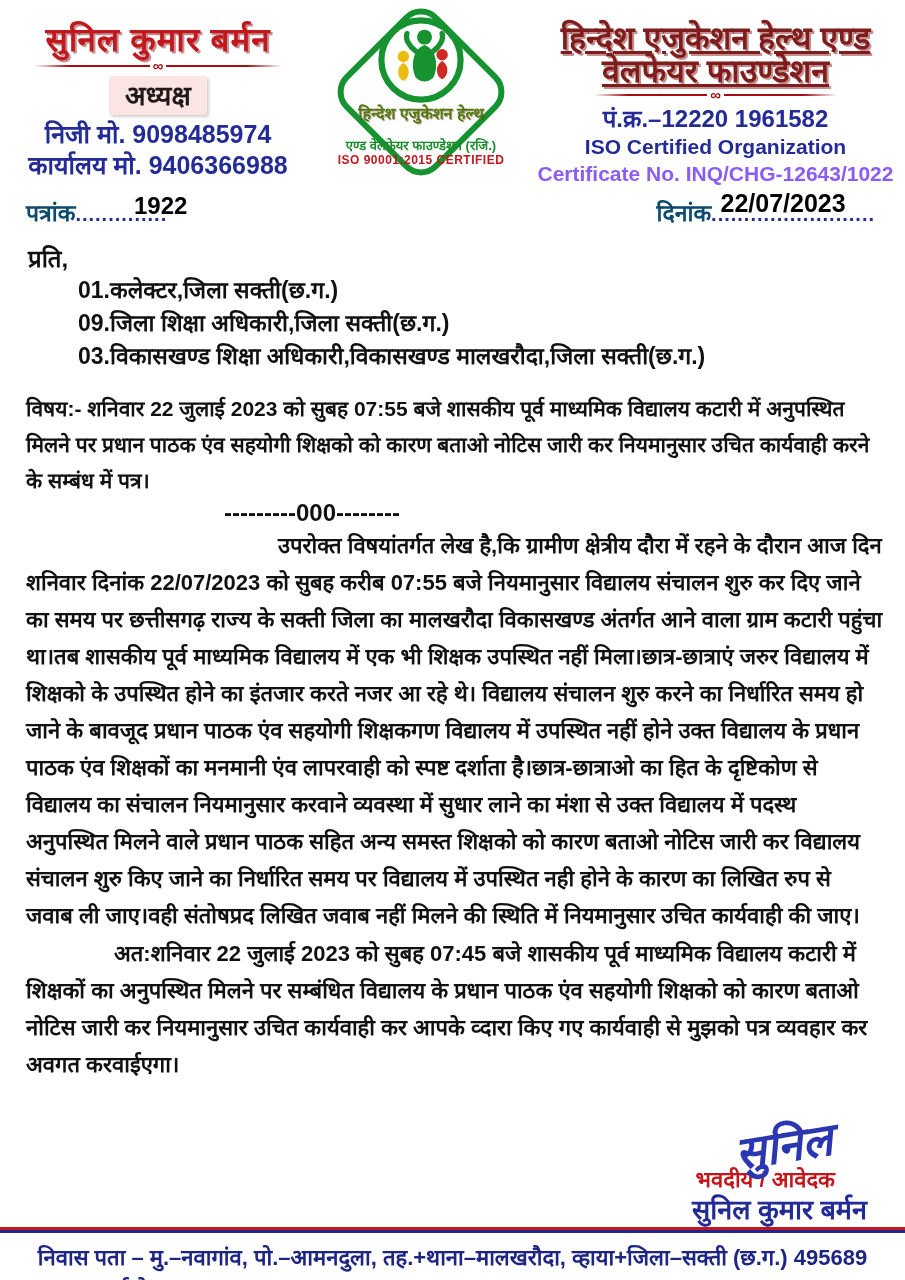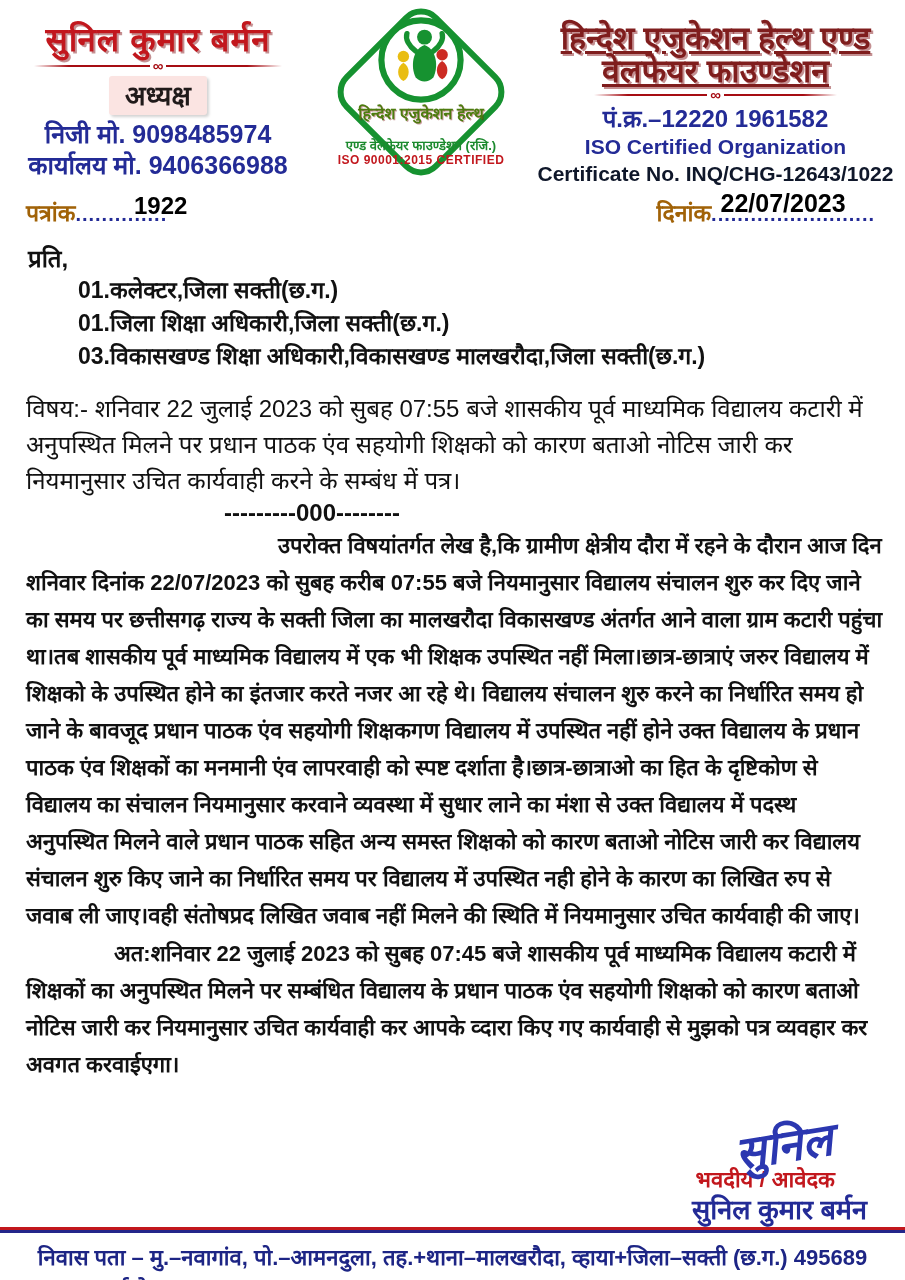--- a/index.html
+++ b/index.html
@@ -42,39 +42,39 @@
 
   .h-right { flex:1; text-align:center; padding-top:16px; }
   .h-org {
     font-size:32px; font-weight:bold; color:#7f1d1d; line-height:33px;
     text-shadow:2px 2px 0 rgba(125,9,13,.45);
     text-decoration:underline;
   }
   .h-right .orn-divider { margin:2px 60px 4px; }
   .h-reg  { font-size:24px; font-weight:bold; color:#232b96; line-height:29px; }
   .h-iso  { font-size:21px; font-weight:bold; color:#232b96; line-height:27px; }
-  .h-cert { font-size:21px; font-weight:bold; color:#0f172a; line-height:27px; }
+  .h-cert { font-size:21px; font-weight:bold; color:#8b5cf6; line-height:27px; }
 
   .double-rule { height:6px; background:linear-gradient(#c2171d 0 42%, #23268a 42% 100%); }
 
   
   .ref-row { display:flex; justify-content:space-between; padding:8px 30px 0 26px; }
   .ref-left, .ref-right { position:relative; font-weight:bold; }
-  .m-lbl { color:#a16207; font-size:23px; }
+  .m-lbl { color:#0c4a6e; font-size:23px; }
   .m-dots { color:#232b96; font-size:20px; letter-spacing:1px; }
   .ref-num { position:absolute; left:108px; top:-4px; color:#000; font-size:24px; font-weight:bold; }
   .date-num { position:absolute; left:64px; top:-7px; color:#000; font-size:25px; font-weight:bold; }
 
   
   .recipients { padding:16px 0 0 28px; }
   .salutation { font-size:24px; font-weight:bold; line-height:30px; }
   .r-item { padding-left:50px; font-size:23px; font-weight:bold; line-height:33px; }
 
   
-  .subject { padding:18px 24px 0 26px; font-size:24px; font-weight:normal; line-height:36px; }
+  .subject { padding:18px 24px 0 26px; font-size:21px; font-weight:bold; line-height:36px; }
   .separator { padding-left:224px; font-size:24px; font-weight:bold; line-height:28px; }
   .body-para { padding:0 22px 0 26px; font-size:22px; font-weight:bold; line-height:37px; text-align:left; }
   .para1 { text-indent:252px; }
   .para2 { text-indent:88px; margin-top:1px; }
 
   
   .signature { text-align:right; padding-right:26px; margin-top:40px; }
   .sig-hand {
     display:inline-block; font-size:45px; color:#2b37b0; font-weight:bold;
     font-style:italic; transform:rotate(-9deg); margin-right:46px; line-height:48px;
@@ -156,21 +156,21 @@
     </div>
     <div class="ref-right">
       <span class="m-lbl">दिनांक</span><span class="m-dots">.........................</span>
       <span class="date-num">22/07/2023</span>
     </div>
   </div>
 
   <div class="recipients">
     <div class="salutation">प्रति,</div>
     <div class="r-item">01.कलेक्टर,जिला सक्ती(छ.ग.)</div>
-    <div class="r-item">01.जिला शिक्षा अधिकारी,जिला सक्ती(छ.ग.)</div>
+    <div class="r-item">09.जिला शिक्षा अधिकारी,जिला सक्ती(छ.ग.)</div>
     <div class="r-item">03.विकासखण्ड शिक्षा अधिकारी,विकासखण्ड मालखरौदा,जिला सक्ती(छ.ग.)</div>
   </div>
 
   <div class="subject">विषय:- शनिवार 22 जुलाई 2023 को सुबह 07:55 बजे शासकीय पूर्व माध्यमिक विद्यालय कटारी में अनुपस्थित मिलने पर प्रधान पाठक एंव सहयोगी शिक्षको को कारण बताओ नोटिस जारी कर नियमानुसार उचित कार्यवाही करने के सम्बंध में पत्र।</div>
   <div class="separator">---------000--------</div>
 
   <div class="body-para para1">उपरोक्त विषयांतर्गत लेख है,कि ग्रामीण क्षेत्रीय दौरा में रहने के दौरान आज दिन शनिवार दिनांक 22/07/2023 को सुबह करीब 07:55 बजे नियमानुसार विद्यालय संचालन शुरु कर दिए जाने का समय पर छत्तीसगढ़ राज्य के सक्ती जिला का मालखरौदा विकासखण्ड अंतर्गत आने वाला ग्राम कटारी पहुंचा था।तब शासकीय पूर्व माध्यमिक विद्यालय में एक भी शिक्षक उपस्थित नहीं मिला।छात्र-छात्राएं जरुर विद्यालय में शिक्षको के उपस्थित होने का इंतजार करते नजर आ रहे थे। विद्यालय संचालन शुरु करने का निर्धारित समय हो जाने के बावजूद प्रधान पाठक एंव सहयोगी शिक्षकगण विद्यालय में उपस्थित नहीं होने उक्त विद्यालय के प्रधान पाठक एंव शिक्षकों का मनमानी एंव लापरवाही को स्पष्ट दर्शाता है।छात्र-छात्राओ का हित के दृष्टिकोण से विद्यालय का संचालन नियमानुसार करवाने व्यवस्था में सुधार लाने का मंशा से उक्त विद्यालय में पदस्थ अनुपस्थित मिलने वाले प्रधान पाठक सहित अन्य समस्त शिक्षको को कारण बताओ नोटिस जारी कर विद्यालय संचालन शुरु किए जाने का निर्धारित समय पर विद्यालय में उपस्थित नही होने के कारण का लिखित रुप से जवाब ली जाए।वही संतोषप्रद लिखित जवाब नहीं मिलने की स्थिति में नियमानुसार उचित कार्यवाही की जाए।</div>
   <div class="body-para para2">अत:शनिवार 22 जुलाई 2023 को सुबह 07:45 बजे शासकीय पूर्व माध्यमिक विद्यालय कटारी में शिक्षकों का अनुपस्थित मिलने पर सम्बंधित विद्यालय के प्रधान पाठक एंव सहयोगी शिक्षको को कारण बताओ नोटिस जारी कर नियमानुसार उचित कार्यवाही कर आपके व्दारा किए गए कार्यवाही से मुझको पत्र व्यवहार कर अवगत करवाईएगा।</div>
 
   <div class="signature">

